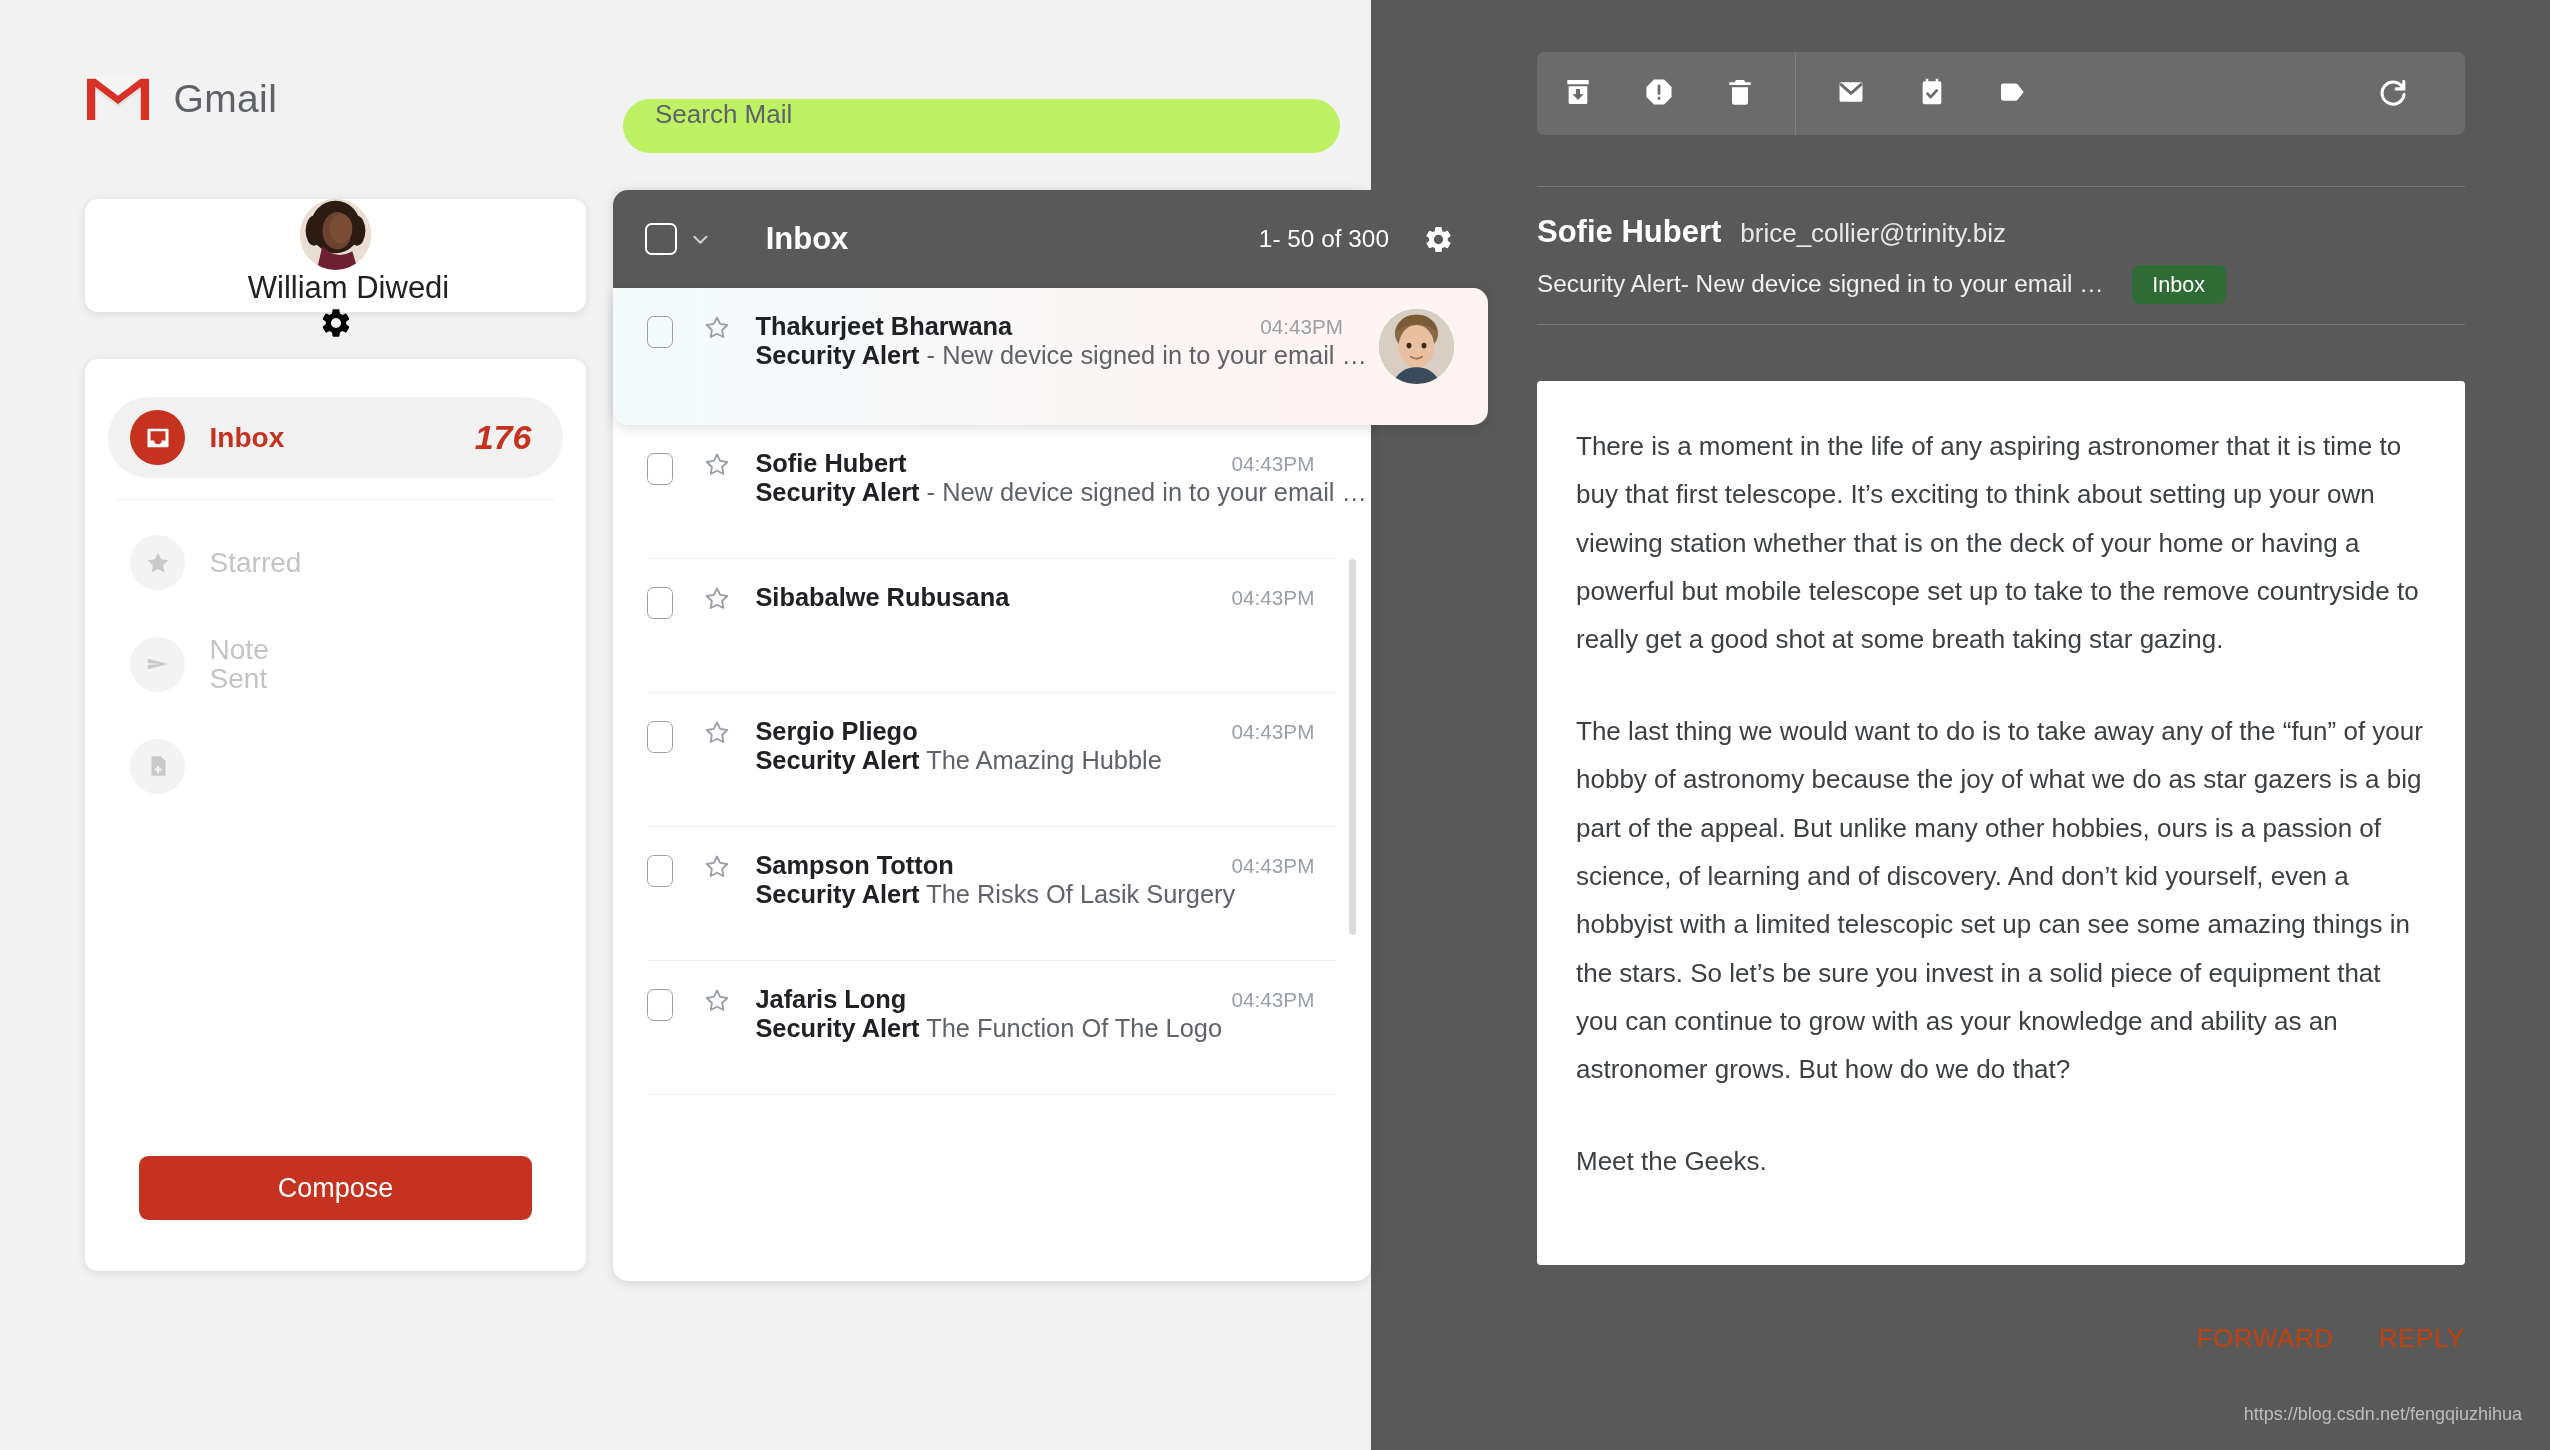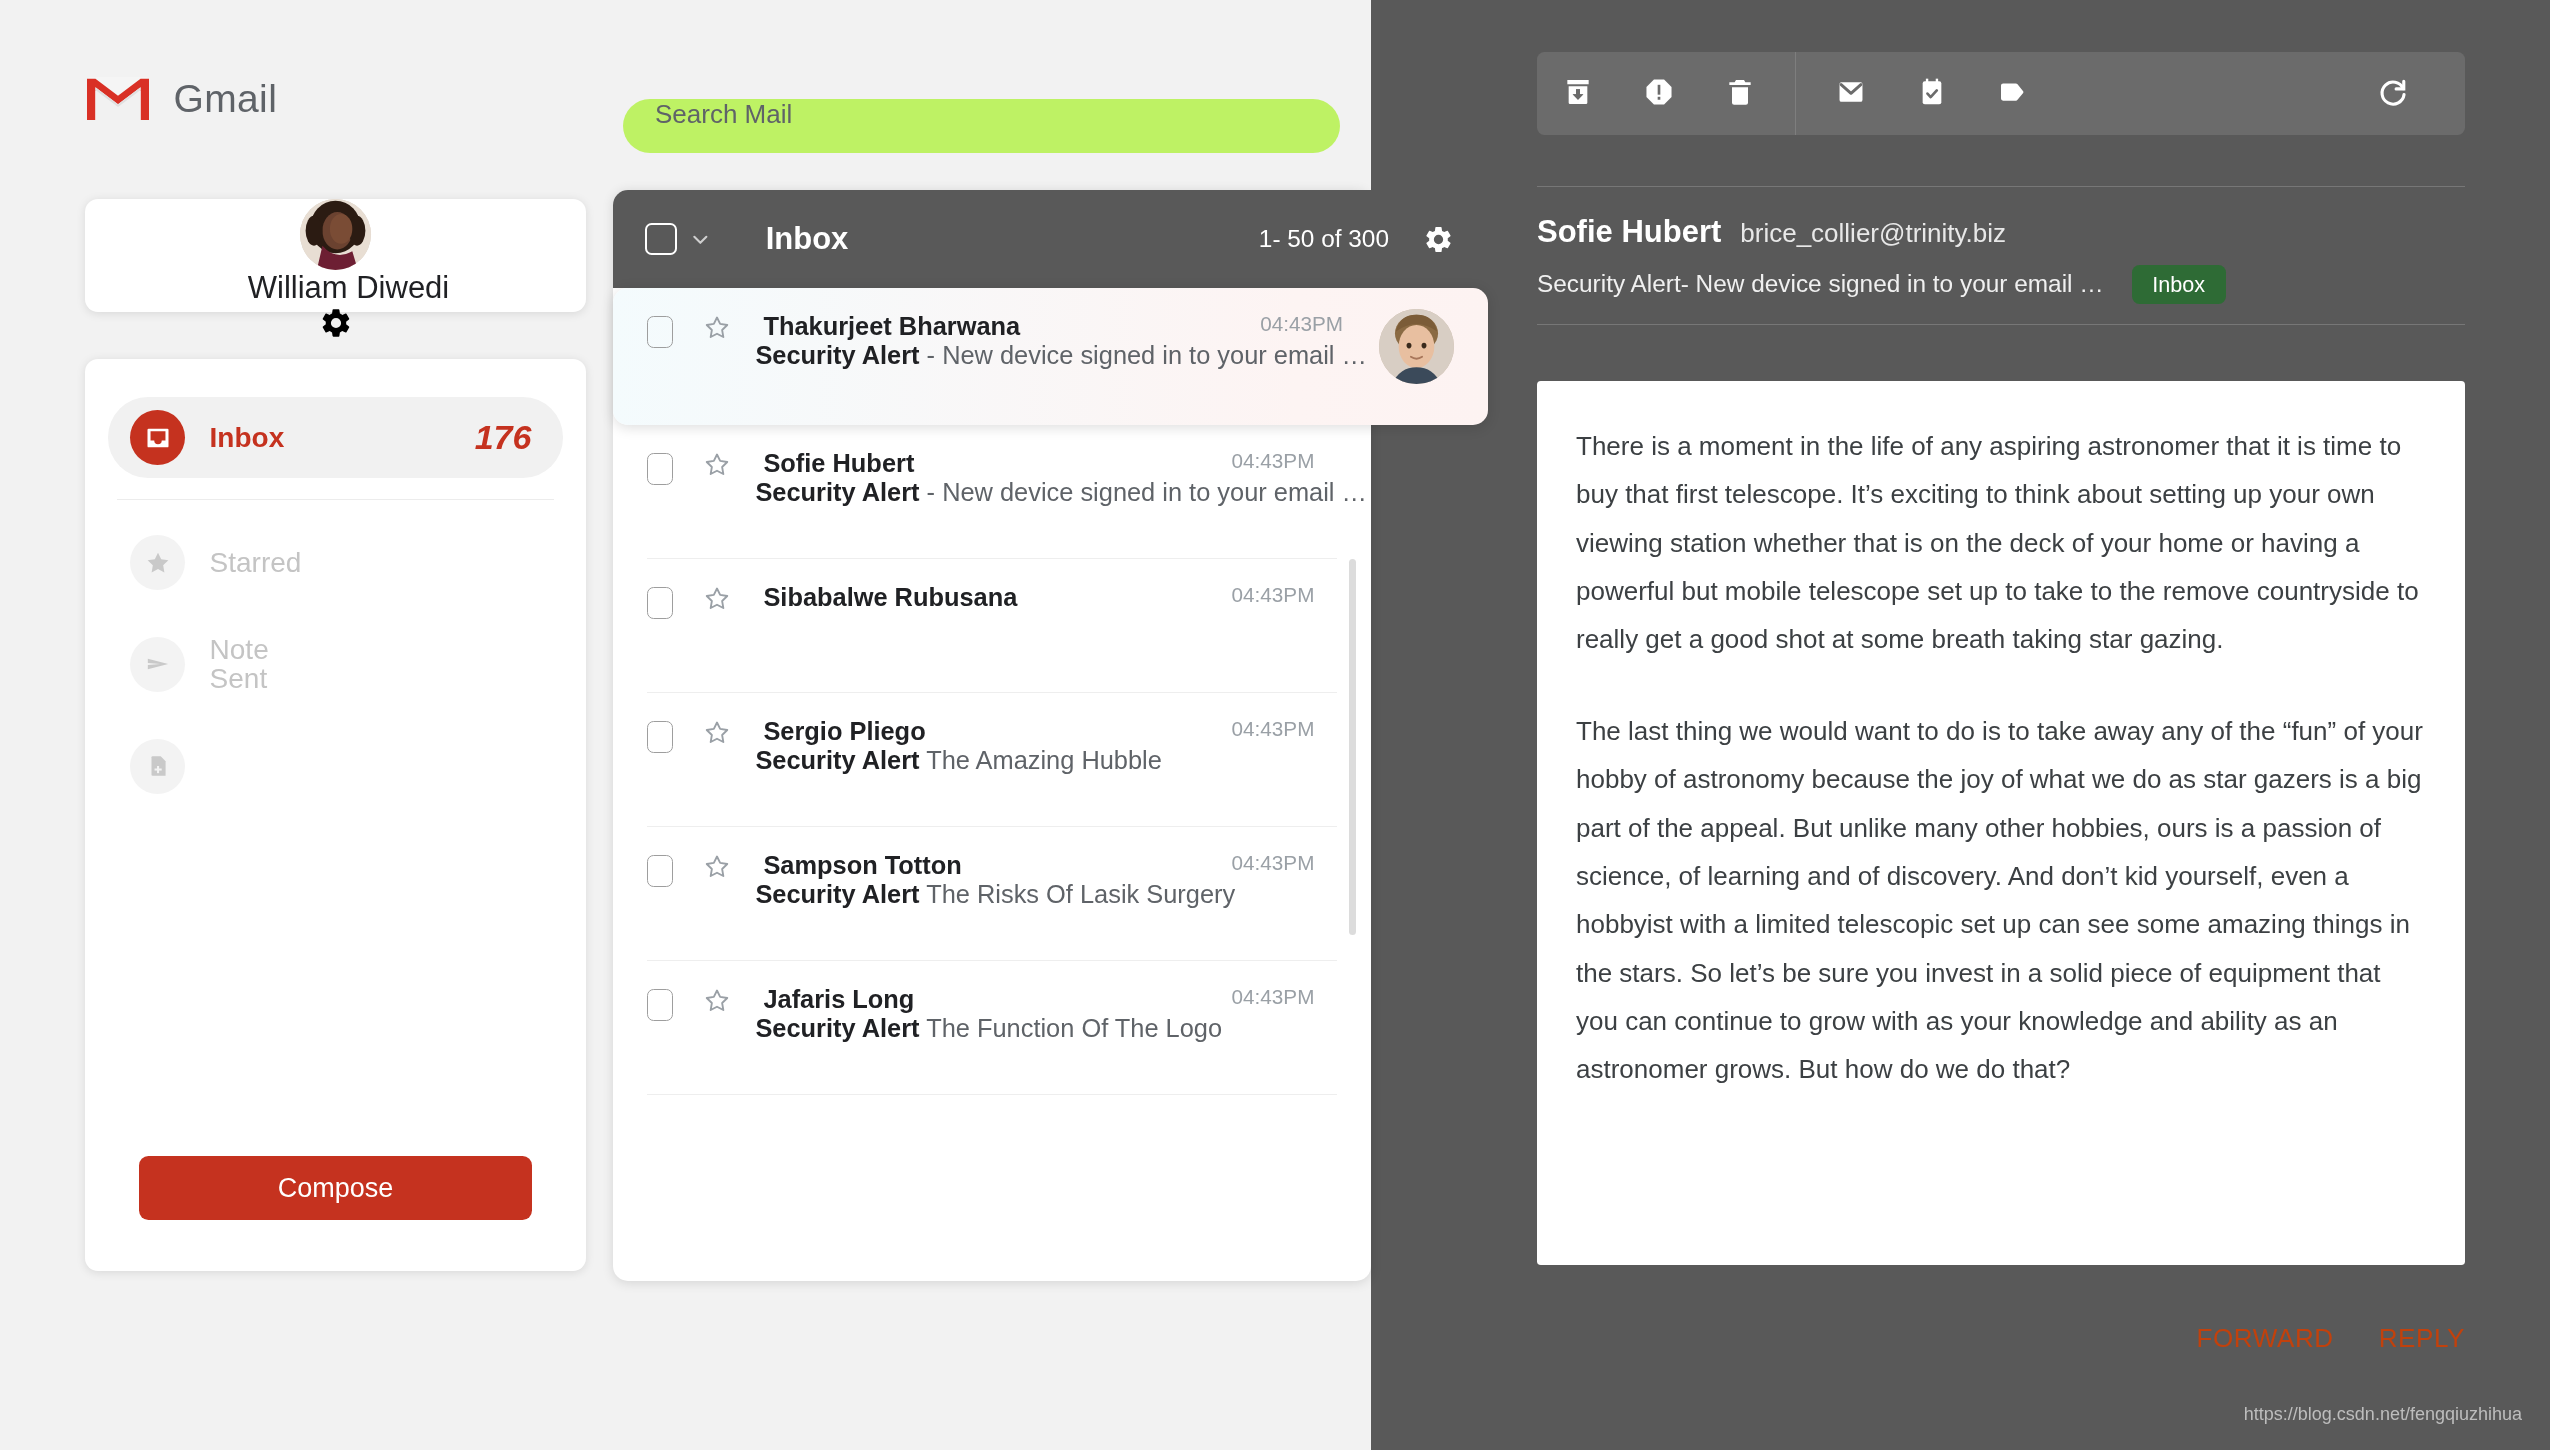--- a/index.html
+++ b/index.html
@@ -162,21 +162,21 @@
     box-shadow: 0 2.8px 13px rgba(0,0,0,0.13);
     width: 875px;
     z-index: 3;
   }
   .row-check {
     width: 26px; height: 32px; border: 1.9px solid #9e9e9e;
     border-radius: 6.6px; flex: 0 0 auto; margin-top: 3.8px;
   }
   .row-star { margin-left: 30px; flex: 0 0 auto; margin-top: 1.9px; }
   .row-body { margin-left: 24.4px; flex: 1; min-width: 0; }
-  .row-line1 { display: flex; align-items: flex-start; margin-left: 8px; }
+  .row-line1 { display: flex; align-items: center; }
   .row-sender { font-size: 25.4px; color: #202124; font-weight: bold; }
   .row-time {
     margin-left: auto; font-size: 20.7px; color: #9aa0a6;
     padding-right: 22.6px; flex: 0 0 auto;
   }
   .mail-row.selected .row-time { padding-right: 145px; }
   .row-line2 { margin-top: 17px; font-size: 25.4px; white-space: nowrap; }
   .row-subject { color: #202124; font-weight: bold; }
   .row-snippet { color: #5f6368; }
   .row-avatar {
@@ -587,20 +587,21 @@
         <span> - New device signed in to your email …</span>
       <span class="rp-badge">Inbox</span>
     </div>
   </div>
 
   <div class="rp-divider2"></div>
 
   <div class="rp-body">
     <p>There is a moment in the life of any aspiring astronomer that it is time to buy that first telescope. It’s exciting to think about setting up your own viewing station whether that is on the deck of your home or having a powerful but mobile telescope set up to take to the remove countryside to really get a good shot at some breath taking star gazing.</p>
     <p>The last thing we would want to do is to take away any of the “fun” of your hobby of astronomy because the joy of what we do as star gazers is a big part of the appeal. But unlike many other hobbies, ours is a passion of science, of learning and of discovery. And don’t kid yourself, even a hobbyist with a limited telescopic set up can see some amazing things in the stars. So let’s be sure you invest in a solid piece of equipment that you can continue to grow with as your knowledge and ability as an astronomer grows. But how do we do that?</p>
+    <p>Meet the Geeks.</p>
   </div>
 
   <div class="rp-actions">
     <span class="rp-action">FORWARD</span>
     <span class="rp-action">REPLY</span>
   </div>
 
   <div class="watermark">https://blog.csdn.net/fengqiuzhihua</div>
 
 </div>

